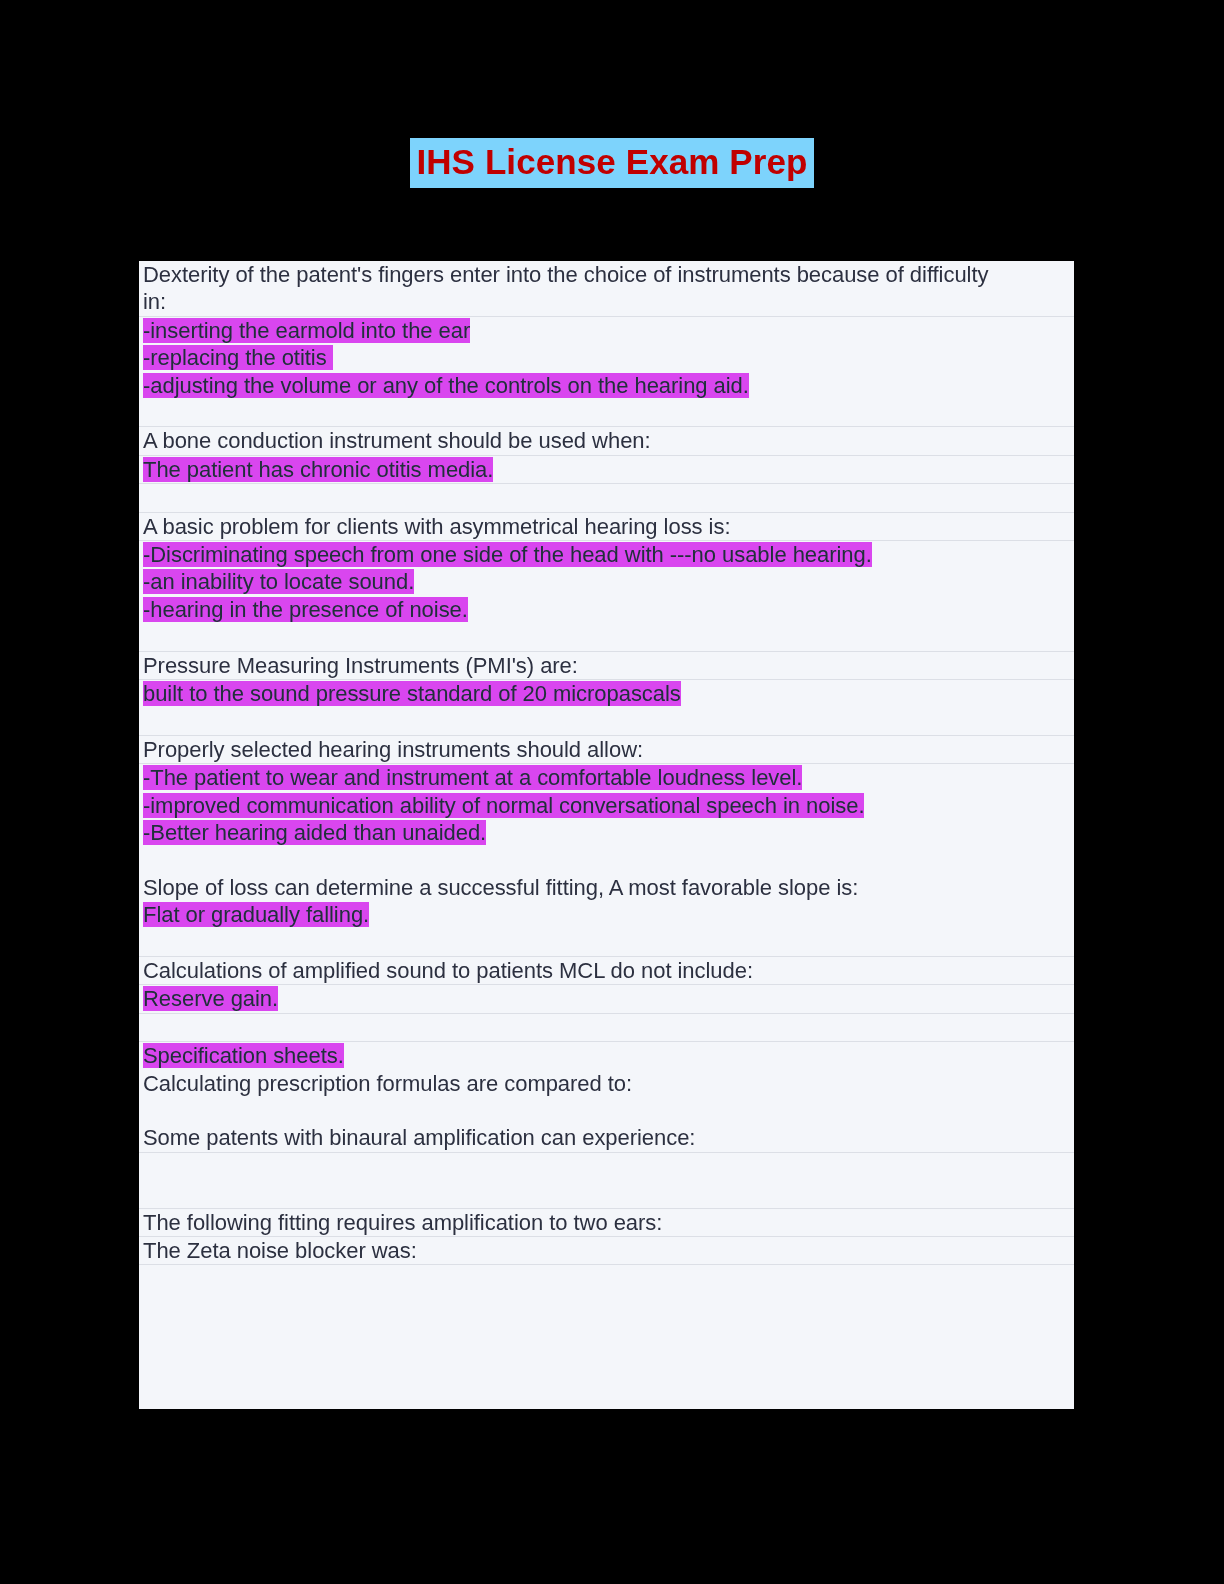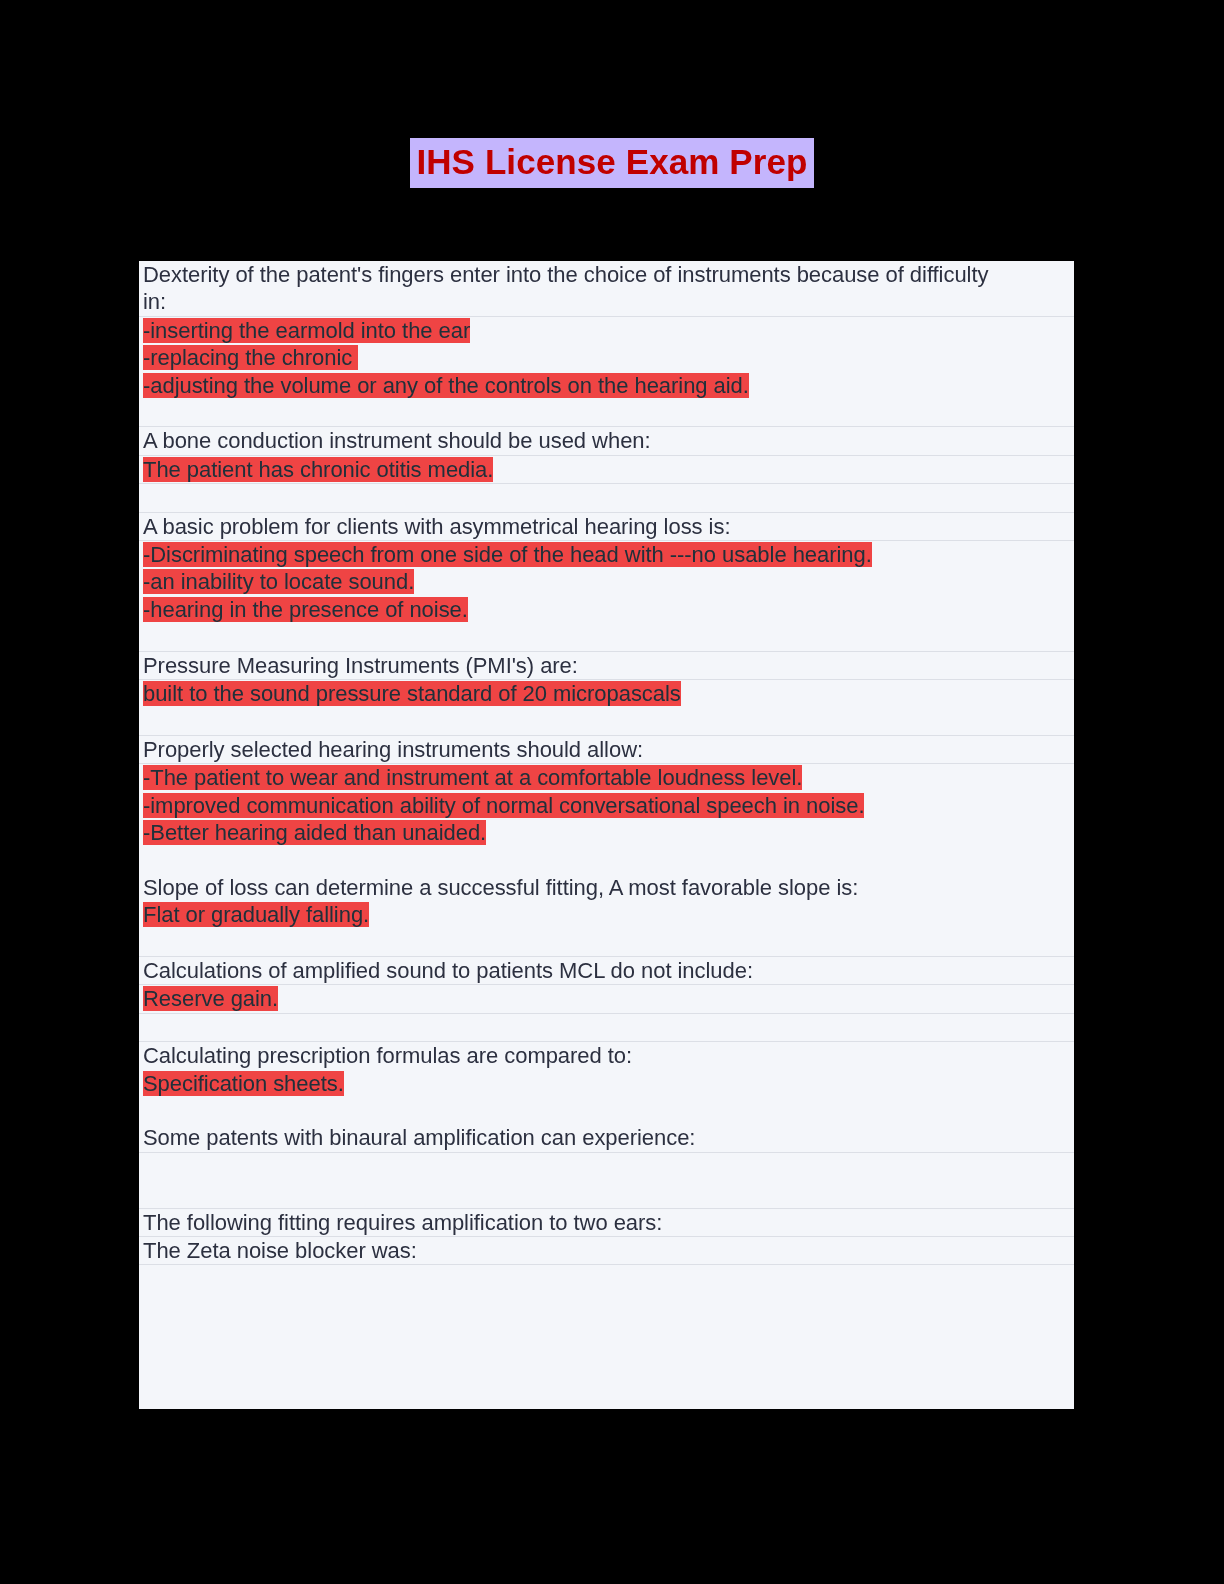--- a/index.html
+++ b/index.html
@@ -21,21 +21,21 @@
   .title-wrap {
     position: absolute;
     top: 138px;
     left: 0;
     width: 1224px;
     text-align: center;
     line-height: 1;
   }
   .doc-title {
     display: inline-block;
-    background: #c4b5fd;
+    background: #7dd3fc;
     color: #c00000;
     font-size: 35px;
     font-weight: bold;
     letter-spacing: 0.1px;
     padding: 6px 6px 8px 6px;
     line-height: 1.02;
     white-space: nowrap;
   }
 
   
@@ -60,42 +60,42 @@
   .line {
     font-size: 22px;
     line-height: 27.4px;
     color: #2c3040;
     white-space: pre-wrap;
     padding-left: 4px;
     letter-spacing: -0.05px;
     font-weight: normal;
   }
   .line .hl {
-    background: #ef4444;
+    background: #d946ef;
     color: #20303a;
   }
   .line.blank {
     height: 27.4px;
   }
 </style>
 </head>
 <body>
 
 <div class="title-wrap">
   <span class="doc-title">IHS License Exam Prep</span>
 </div>
 
 <div class="doc-panel" id="doc-panel">
     <div class="block">
       <div class="line">Dexterity of the patent's fingers enter into the choice of instruments because of difficulty</div>
       <div class="line">in:</div>
     </div>
     <div class="block">
       <div class="line"><span class="hl">-inserting the earmold into the ear</span></div>
-      <div class="line"><span class="hl">-replacing the chronic </span></div>
+      <div class="line"><span class="hl">-replacing the otitis </span></div>
       <div class="line"><span class="hl">-adjusting the volume or any of the controls on the hearing aid.</span></div>
       <div class="line blank">&nbsp;</div>
     </div>
     <div class="block">
       <div class="line">A bone conduction instrument should be used when:</div>
     </div>
     <div class="block">
       <div class="line"><span class="hl">The patient has chronic otitis media.</span></div>
     </div>
     <div class="block">
@@ -132,22 +132,22 @@
     <div class="block">
       <div class="line">Calculations of amplified sound to patients MCL do not include:</div>
     </div>
     <div class="block">
       <div class="line"><span class="hl">Reserve gain.</span></div>
     </div>
     <div class="block">
       <div class="line blank">&nbsp;</div>
     </div>
     <div class="block">
+      <div class="line"><span class="hl">Specification sheets.</span></div>
       <div class="line">Calculating prescription formulas are compared to:</div>
-      <div class="line"><span class="hl">Specification sheets.</span></div>
       <div class="line blank">&nbsp;</div>
       <div class="line">Some patents with binaural amplification can experience:</div>
     </div>
     <div class="block">
       <div class="line blank">&nbsp;</div>
       <div class="line blank">&nbsp;</div>
     </div>
     <div class="block">
       <div class="line">The following fitting requires amplification to two ears:</div>
     </div>

